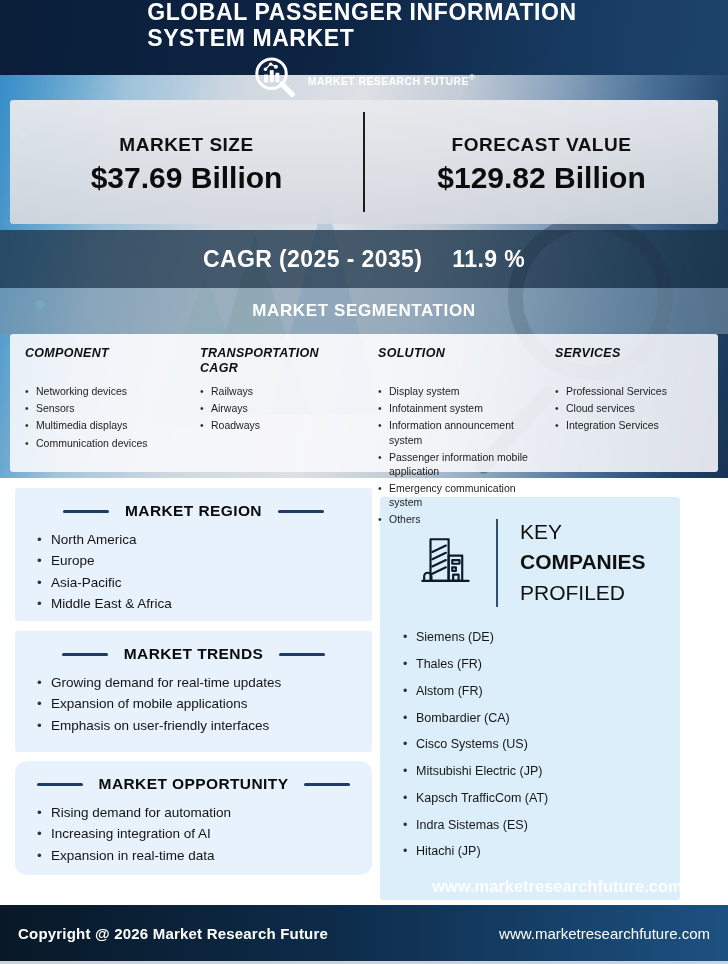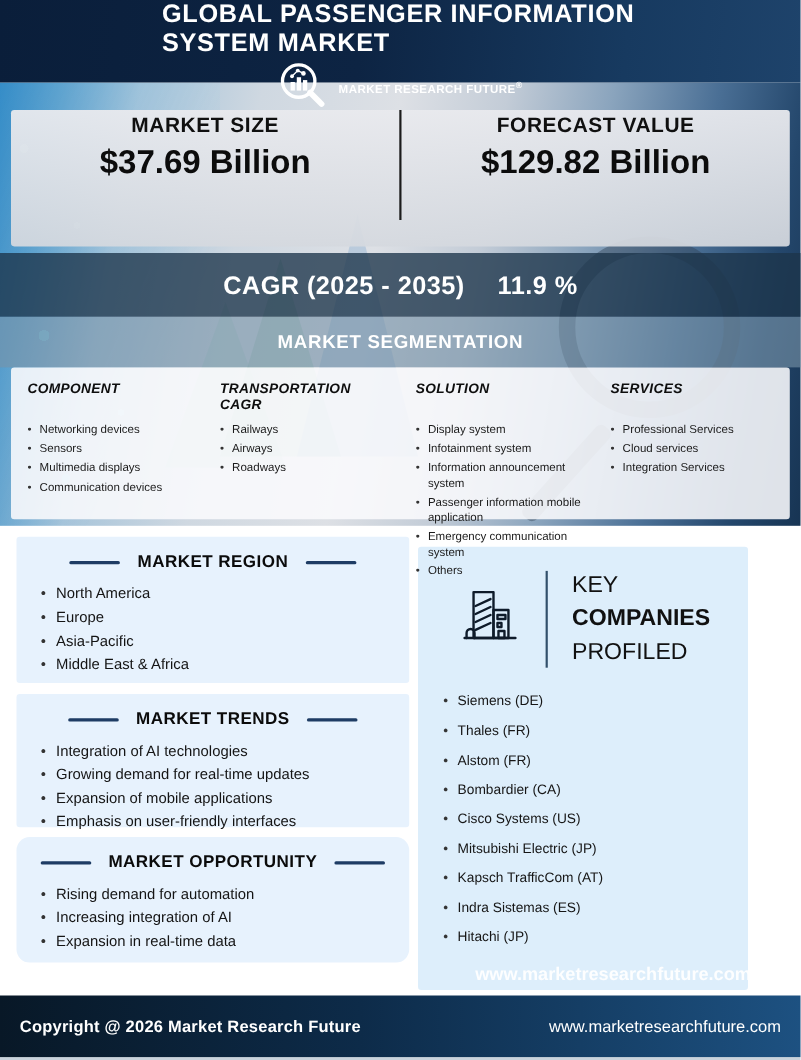--- a/index.html
+++ b/index.html
@@ -36,21 +36,21 @@
   .tri2 { left:270px; top:120px; border-bottom:220px solid rgba(100,150,200,.28); }
   .tri3 { left:150px; top:200px; border-bottom:150px solid rgba(140,200,180,.25); }
   .lens { right:55px; top:140px; width:165px; height:165px; border-radius:50%;
     border:15px solid rgba(45,62,80,.42); }
   .lens-handle { right:205px; top:300px; width:16px; height:110px;
     background:rgba(45,62,80,.42); transform:rotate(42deg); border-radius:6px; }
 
   
   .stats { position:absolute; left:10px; right:10px; top:25px; height:124px; z-index:2;
     background:linear-gradient(180deg,rgba(233,234,238,.95),rgba(213,217,223,.93));
-    border-radius:3px; display:flex; }
+    border-radius:3px; display:flex; align-items:center; }
   .stat-half { flex:1; text-align:center; padding-top:4px; }
   .stat-label { font-size:19px; font-weight:bold; color:#101010; letter-spacing:.5px; }
   .stat-value { font-size:30px; font-weight:bold; color:#0c0c0c; margin-top:5px; }
   .stat-divider { width:2px; height:100px; background:#1c1c1c; }
 
   
   .cagr { position:absolute; left:0; right:0; top:155px; height:58px; z-index:2;
     background:rgba(28,52,74,.78);
     display:flex; align-items:center; justify-content:center; gap:30px; }
   .cagr-label,.cagr-value { color:#fff; font-weight:bold; font-size:23px; letter-spacing:.4px; }
@@ -226,21 +226,20 @@
         </ul>
       </div>
 
       <div class="card card-trends">
         <div class="card-head">
           <span class="hline"></span>
           <span class="card-title">MARKET TRENDS</span>
           <span class="hline"></span>
         </div>
         <ul class="card-list">
-          <li>Integration of AI technologies</li>
           <li>Growing demand for real-time updates</li>
           <li>Expansion of mobile applications</li>
           <li>Emphasis on user-friendly interfaces</li>
         </ul>
       </div>
 
       <div class="card card-opportunity">
         <div class="card-head">
           <span class="hline"></span>
           <span class="card-title">MARKET OPPORTUNITY</span>

